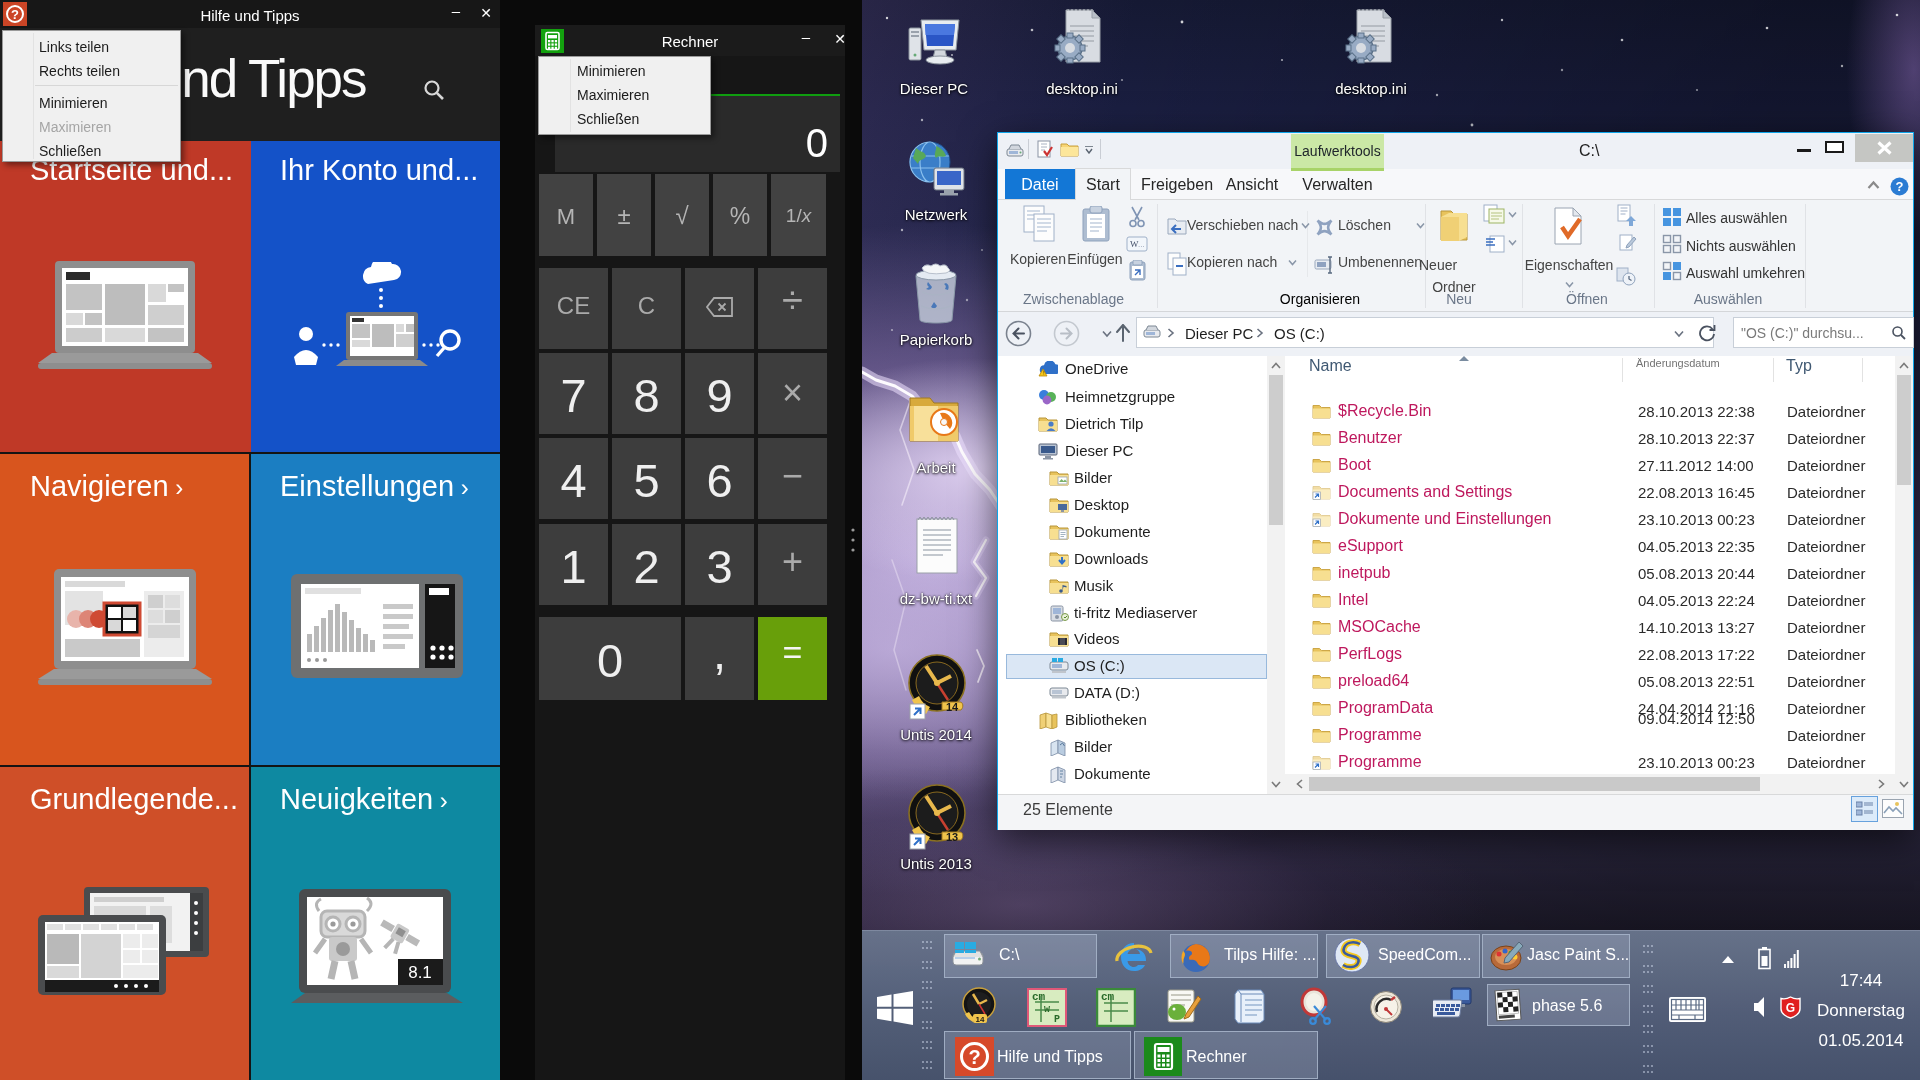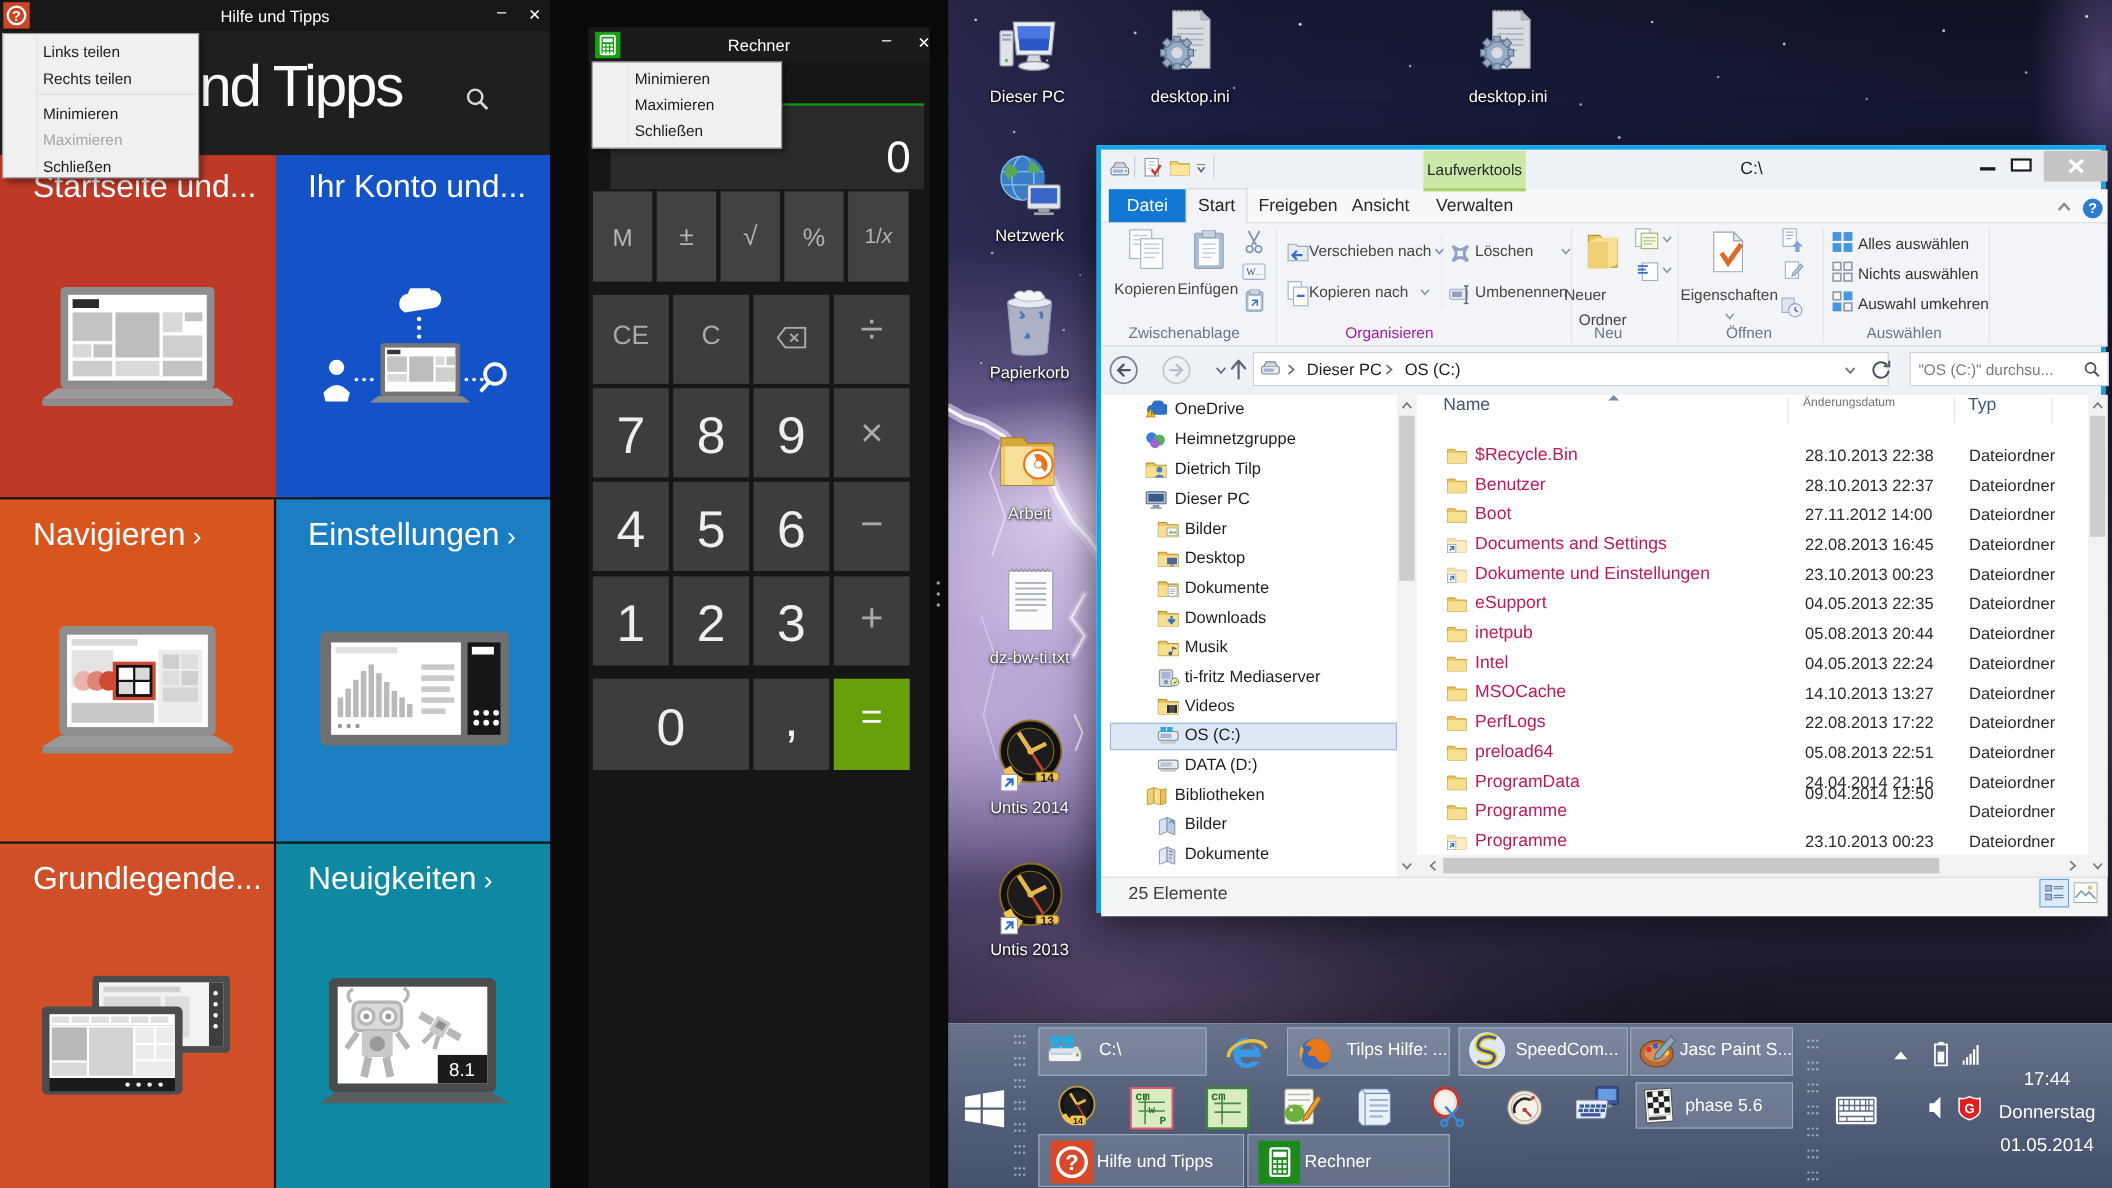--- a/index.html
+++ b/index.html
@@ -386,21 +386,21 @@
 </div>
 <div style="position:absolute;left:849px;top:527px;width:8px;height:26px">
 <svg style="left:0;top:0" width="8" height="26" viewBox="0 0 8 26">
         <g fill="#9a9a9a">
           <circle cx="4" cy="3" r="1.6"></circle>
           <circle cx="4" cy="13" r="1.6"></circle>
           <circle cx="4" cy="23" r="1.6"></circle>
         </g>
       </svg>
 </div>
-<div id="explorer" style="left:997px;top:132px;width:917px;height:698px;background:#eef1f6;border:4px solid #0ea5e9;box-shadow:0 10px 34px rgba(0,0,0,.6)">
+<div id="explorer" style="left:997px;top:132px;width:917px;height:698px;background:#eef1f6;border:1px solid #0ea5e9;box-shadow:0 10px 34px rgba(0,0,0,.6)">
 
  <svg style="left:8px;top:9px" width="18" height="18" viewBox="0 0 18 18">
         <rect x="1" y="7" width="16" height="7" rx="2" fill="#e8eaee" stroke="#7d8894"></rect>
         <rect x="3" y="9" width="9" height="3" fill="#9fb6d8"></rect>
         <circle cx="14.5" cy="10.5" r="1" fill="#6a7"></circle>
         <path d="M3 7 l2 -4 h8 l2 4" fill="#d2d7de" stroke="#7d8894"></path>
       </svg>
  <div style="left:30px;top:6px;width:1px;height:20px;background:#c9cdd4"></div>
  <svg style="left:38px;top:7px" width="18" height="20" viewBox="0 0 18 20">
         <rect x="2" y="1" width="12" height="16" fill="#fff" stroke="#8a94a4"></rect>
@@ -512,21 +512,21 @@
  <span class="rtx" style="left:340px;top:84px">Löschen</span>
  <svg style="left:418px;top:89px" width="9" height="7" viewBox="0 0 9 7">
         <path d="M1 1.5 l3.5 4 l3.5 -4" stroke="#8a96a8" stroke-width="1.5" fill="none"></path>
       </svg>
  <svg style="left:316px;top:123px" width="21" height="18" viewBox="0 0 21 18">
         <rect x="1" y="4" width="16" height="9" rx="1.5" fill="#e8ecf2" stroke="#9aa8bc"></rect>
         <rect x="3" y="6" width="9" height="5" fill="#8fa2c0"></rect>
         <path d="M16 1 v16 M14 1 h4 M14 17 h4" stroke="#5a6a80" stroke-width="1.4"></path>
       </svg>
  <span class="rtx" style="left:340px;top:121px">Umbenennen</span>
- <span class="rtx" style="left:222px;top:158px;width:140px;text-align:left;color:#a21caf">Organisieren</span>
+ <span class="rtx" style="left:222px;top:158px;width:140px;text-align:right;color:#000000">Organisieren</span>
 
  <svg style="left:441px;top:74px" width="30" height="38" viewBox="0 0 30 38">
         <path d="M2 4 h10 l3 3 h13 v26 h-26 Z" fill="#e8c35c" stroke="#b8963a"></path>
         <path d="M2 10 l8 -4 h18 v24 l-8 4 h-18 Z" fill="#f7df91"></path>
         <path d="M2 10 h18 v24 h-18 Z" fill="#f0d075"></path>
       </svg>
  <span class="rtx" style="left:421px;top:124px;width:70px;text-align:left">Neuer</span>
  <span class="rtx" style="left:421px;top:146px;width:70px;text-align:center">Ordner</span>
  <svg style="left:485px;top:71px" width="22" height="21" viewBox="0 0 22 21">
         <rect x="1" y="1" width="13" height="16" fill="#fff" stroke="#9fb0c8"></rect>

